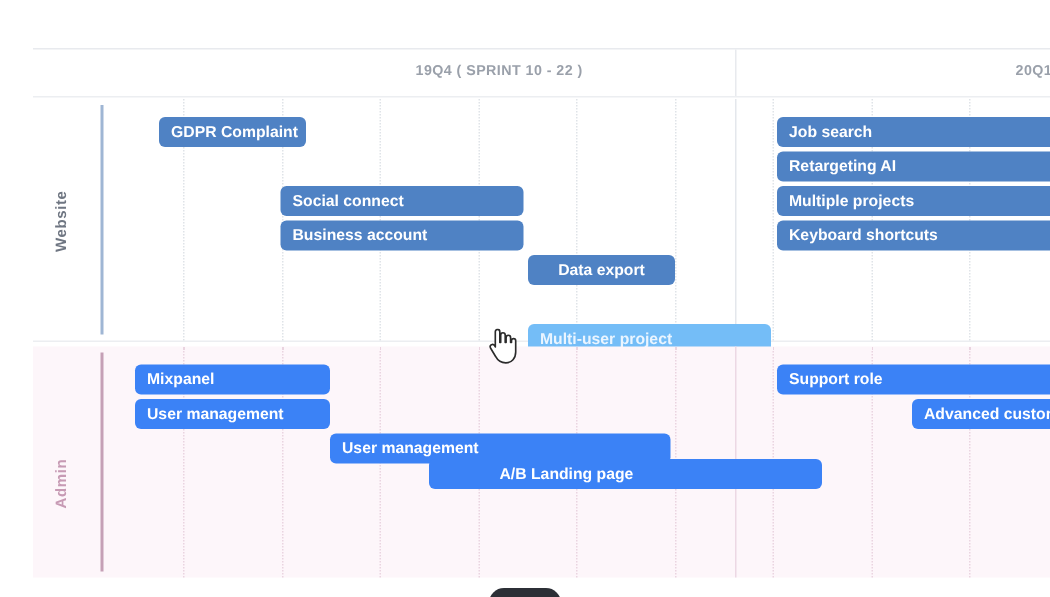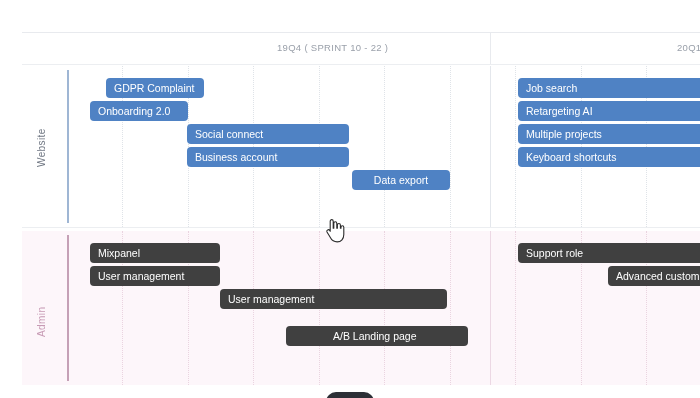--- a/index.html
+++ b/index.html
@@ -10,20 +10,21 @@
     background: #ffffff;
     font-family: "Liberation Sans", sans-serif;
     -webkit-font-smoothing: antialiased;
   }
 
   #roadmap-app {
     position: relative;
     width: 700px;
     height: 398px;
     background: #ffffff;
+    font-weight: bold;
   }
 
   
   .timeline-header {
     position: absolute;
     left: 22px;
     top: 32px;
     right: 0;
     height: 33px;
     border-top: 1px solid #e8eaee;
@@ -120,21 +121,21 @@
     color: #ffffff;
     font-size: 10.5px;
     line-height: 20px;
     padding: 0 8px;
     white-space: nowrap;
     overflow: hidden;
     cursor: pointer;
   }
   .bar.blue      { background: #4f82c4; }
   .bar.blue-lite { background: #74bdf7; color: #eaf5ff; }
-  .bar.pink      { background: #404040; }
+  .bar.pink      { background: #3b82f6; }
 
   
   .cursor-hand {
     position: absolute;
     left: 325px;
     top: 219px;
     width: 20px;
     height: 24px;
     pointer-events: none;
   }
@@ -171,24 +172,24 @@
       <div class="gridline" style="left:185px;"></div>
       <div class="gridline" style="left:251px;"></div>
       <div class="gridline" style="left:316px;"></div>
       <div class="gridline" style="left:382px;"></div>
       <div class="gridline solid" style="left:422px;"></div>
       <div class="gridline" style="left:447px;"></div>
       <div class="gridline" style="left:513px;"></div>
       <div class="gridline" style="left:578px;"></div>
 
       <div class="bar blue" style="left:22px;  top:12px;  width:98px;margin-left:16px;">GDPR Complaint</div>
-      <div class="bar blue" style="left:22px;  top:35px;  width:98px;">Onboarding 2.0</div>
       <div class="bar blue" style="left:119px; top:58px;  width:162px;">Social connect</div>
       <div class="bar blue" style="left:119px; top:81px;  width:162px;">Business account</div>
       <div class="bar blue" style="left:284px; top:104px; width:98px;text-align:center;">Data export</div>
+      <div class="bar blue-lite" style="left:284px; top:150px; width:162px;">Multi-user project</div>
 
       <div class="bar blue" style="left:450px; top:12px; width:212px;">Job search</div>
       <div class="bar blue" style="left:450px; top:35px; width:212px;">Retargeting AI</div>
       <div class="bar blue" style="left:450px; top:58px; width:212px;">Multiple projects</div>
       <div class="bar blue" style="left:450px; top:81px; width:212px;">Keyboard shortcuts</div>
     </div>
   </div>
 
   <div class="lane lane-admin">
     <div class="lane-title">Admin</div>
@@ -201,21 +202,21 @@
       <div class="gridline" style="left:316px;"></div>
       <div class="gridline" style="left:382px;"></div>
       <div class="gridline solid" style="left:422px;"></div>
       <div class="gridline" style="left:447px;"></div>
       <div class="gridline" style="left:513px;"></div>
       <div class="gridline" style="left:578px;"></div>
 
       <div class="bar pink" style="left:22px;  top:12px; width:130px;">Mixpanel</div>
       <div class="bar pink" style="left:22px;  top:35px; width:130px;">User management</div>
       <div class="bar pink" style="left:152px; top:58px; width:227px;">User management</div>
-      <div class="bar pink" style="left:218px; top:95px; width:182px;padding-left:47px;">A/B Landing page</div>
+      <div class="bar pink" style="left:218px; top:75px; width:262px;padding-left:47px;">A/B Landing page</div>
       <div class="bar pink" style="left:450px; top:12px; width:212px;">Support role</div>
       <div class="bar pink" style="left:540px; top:35px; width:122px;">Advanced custom col</div>
     </div>
   </div>
 
   <div class="cursor-hand">
     <svg width="20" height="24" viewBox="0 0 20 24" xmlns="http://www.w3.org/2000/svg">
       <path d="M5.2 2.2c0-.9.7-1.6 1.5-1.6s1.5.7 1.5 1.6v7.1h.6V4.4c0-.9.7-1.6 1.5-1.6s1.5.7 1.5 1.6v4.9h.6V6.1c0-.9.7-1.6 1.5-1.6s1.5.7 1.5 1.6v3.2h.6V8.2c0-.9.6-1.5 1.4-1.5s1.4.6 1.4 1.5v7.4c0 4.1-2.6 7.3-6.6 7.3-3.5 0-5.4-1.6-6.7-4.1L2 13c-.4-.8-.2-1.7.6-2.1.7-.4 1.6-.2 2.1.5l.5.9V2.2z" fill="#ffffff" stroke="#2b2b2b" stroke-width="1.1" stroke-linejoin="round"></path>
     </svg>
   </div>

